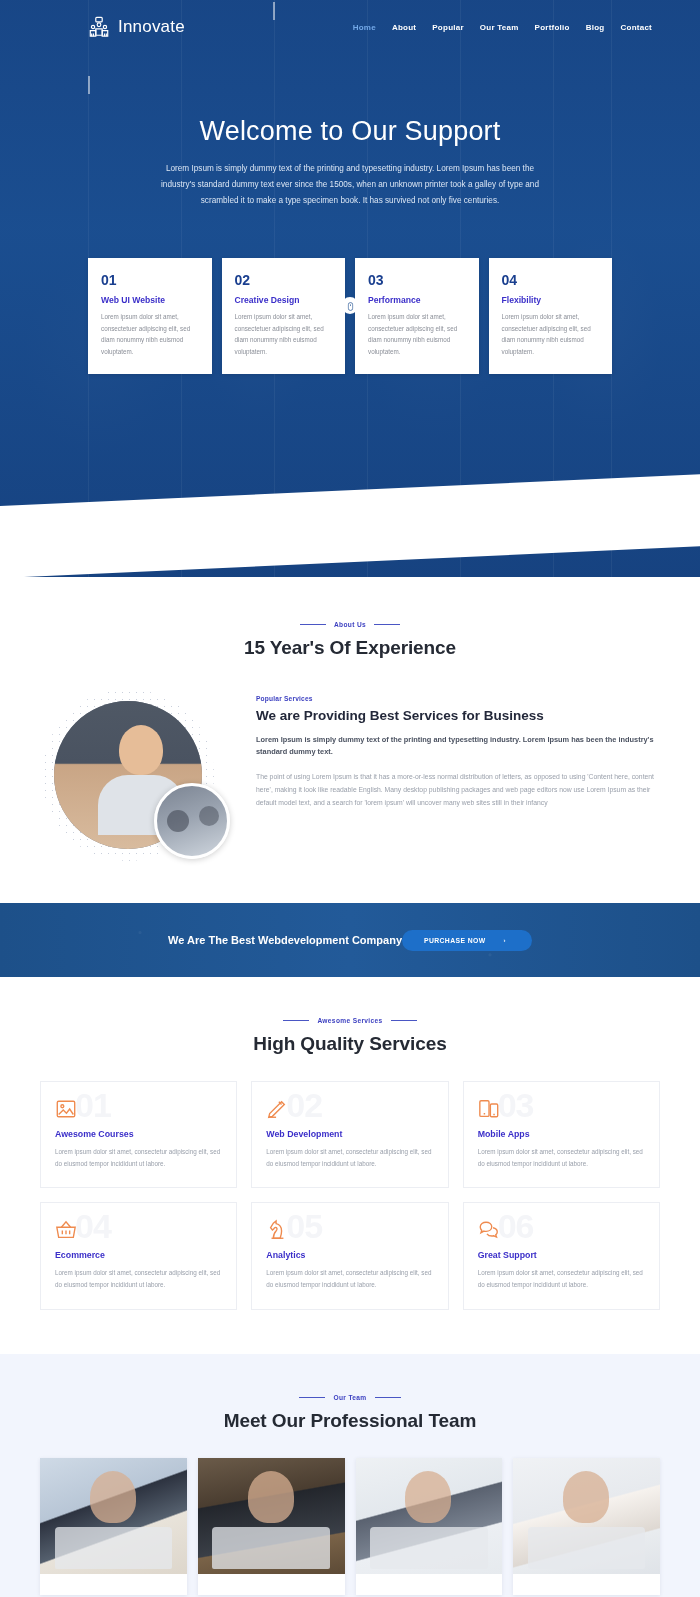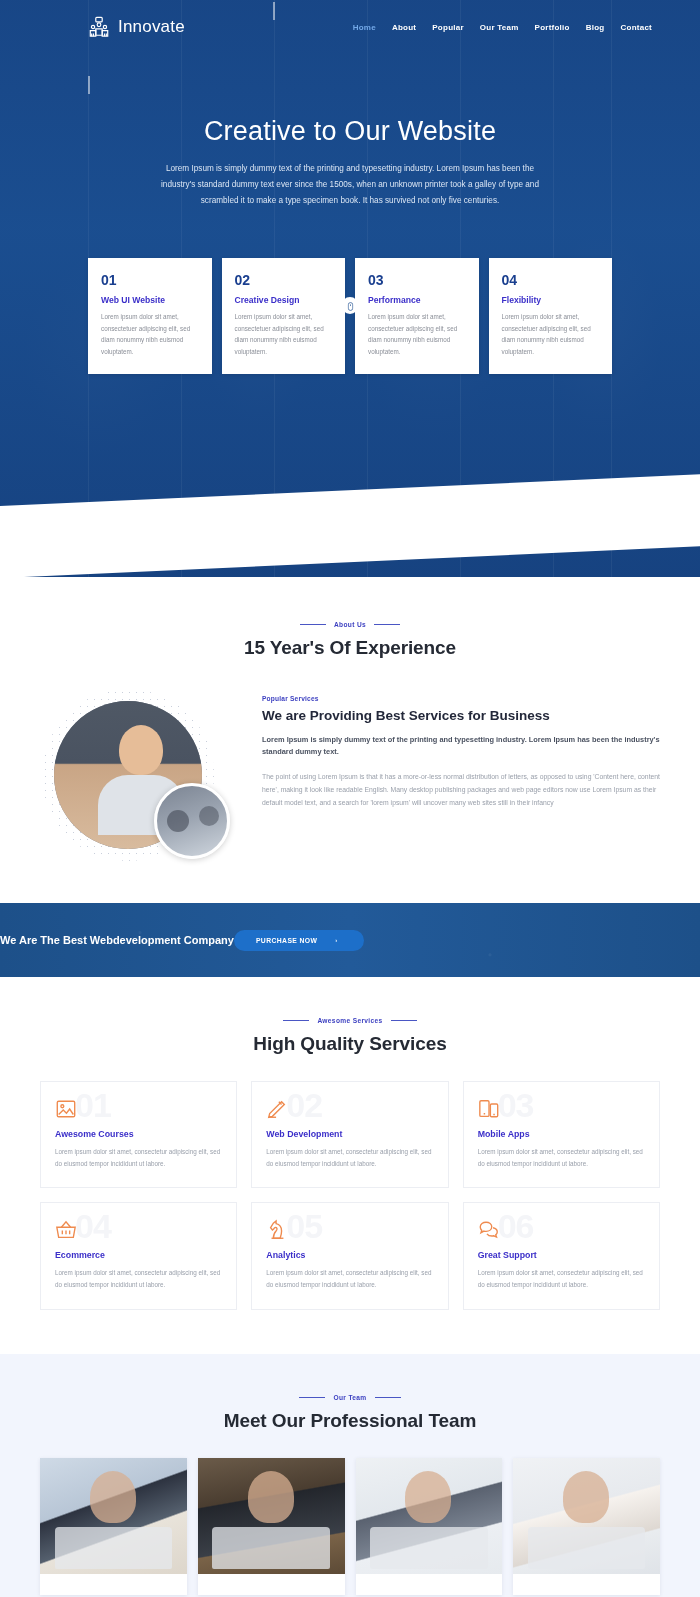--- a/index.html
+++ b/index.html
@@ -101,21 +101,21 @@
   .about { padding-top: 44px; padding-bottom: 38px; background: #fff; }
   .eyebrow {
     display: flex; align-items: center; justify-content: center; gap: 8px;
   }
   .eyebrow .rule { width: 26px; height: 1px; background: #4a56c4; }
   .eyebrow span { color: #3b3fc0; font-size: 6.6px; font-weight: 700; letter-spacing: .35px; }
   .sec-title {
     text-align: center; color: #252a34; font-size: 19px; font-weight: 700;
     margin-top: 9px; letter-spacing: -.1px;
   }
-  .about-row { display: flex; gap: 26px; margin-top: 28px; align-items: flex-start; }
+  .about-row { display: flex; gap: 20px; margin-top: 28px; align-items: flex-start; }
   .about-media { position: relative; width: 196px; height: 178px; flex: none; }
   .dotring {
     position: absolute; left: 2px; top: 2px; width: 172px; height: 172px;
     border-radius: 50%;
     background-image: radial-gradient(#c9cfdb 0.9px, transparent 1px);
     background-size: 7px 7px;
   }
   .ph-main {
     position: absolute; left: 14px; top: 14px; width: 148px; height: 148px;
     border-radius: 50%; overflow: hidden;
@@ -155,21 +155,21 @@
   }
   .about-copy { flex: 1; padding-top: 8px; }
   .kicker { color: #3b3fc0; font-size: 6.6px; font-weight: 700; letter-spacing: .2px; }
   .about-h { color: #23283a; font-size: 13.5px; font-weight: 700; line-height: 1.35; margin-top: 5px; }
   .about-lead { color: #4b5261; font-size: 7.4px; font-weight: 700; line-height: 1.65; margin-top: 9px; }
   .about-body { color: #9aa0ab; font-size: 6.8px; line-height: 1.95; margin-top: 11px; }
 
   
   .cta {
     position: relative; height: 74px; background: #1e5390;
-    display: flex; align-items: center; 
+    display: flex; align-items: center; justify-content: center; 
     overflow: hidden;
   }
   .cta::before {
     content: ""; position: absolute; inset: 0;
     background:
       radial-gradient(circle at 20% 40%, rgba(255,255,255,.05) 0 1px, transparent 2px),
       radial-gradient(circle at 70% 70%, rgba(255,255,255,.05) 0 1px, transparent 2px),
       linear-gradient(90deg, #1d5089, #225a99 50%, #1d5089);
   }
   .cta-text { position: relative; color: #fff; font-size: 11px; font-weight: 700; }
@@ -270,21 +270,21 @@
         <a class="nav-link" href="#">About</a>
         <a class="nav-link" href="#">Popular</a>
         <a class="nav-link" href="#">Our Team</a>
         <a class="nav-link" href="#">Portfolio</a>
         <a class="nav-link" href="#">Blog</a>
         <a class="nav-link" href="#">Contact</a>
       </div>
     </nav>
 
     <div class="hero-body">
-      <h1 class="hero-title">Creative to Our Website</h1>
+      <h1 class="hero-title">Welcome to Our Support</h1>
       <p class="hero-sub">Lorem Ipsum is simply dummy text of the printing and typesetting industry. Lorem Ipsum has been the industry's standard dummy text ever since the 1500s, when an unknown printer took a galley of type and scrambled it to make a type specimen book. It has survived not only five centuries.</p>
     </div>
 
     <div class="hero-scroll">
       <span>
         <svg viewBox="0 0 10 16" fill="none" stroke="currentColor" stroke-width="1.2">
           <rect x="1" y="1" width="8" height="14" rx="4"></rect>
           <path d="M5 4.2v3"></path>
         </svg>
       </span>

